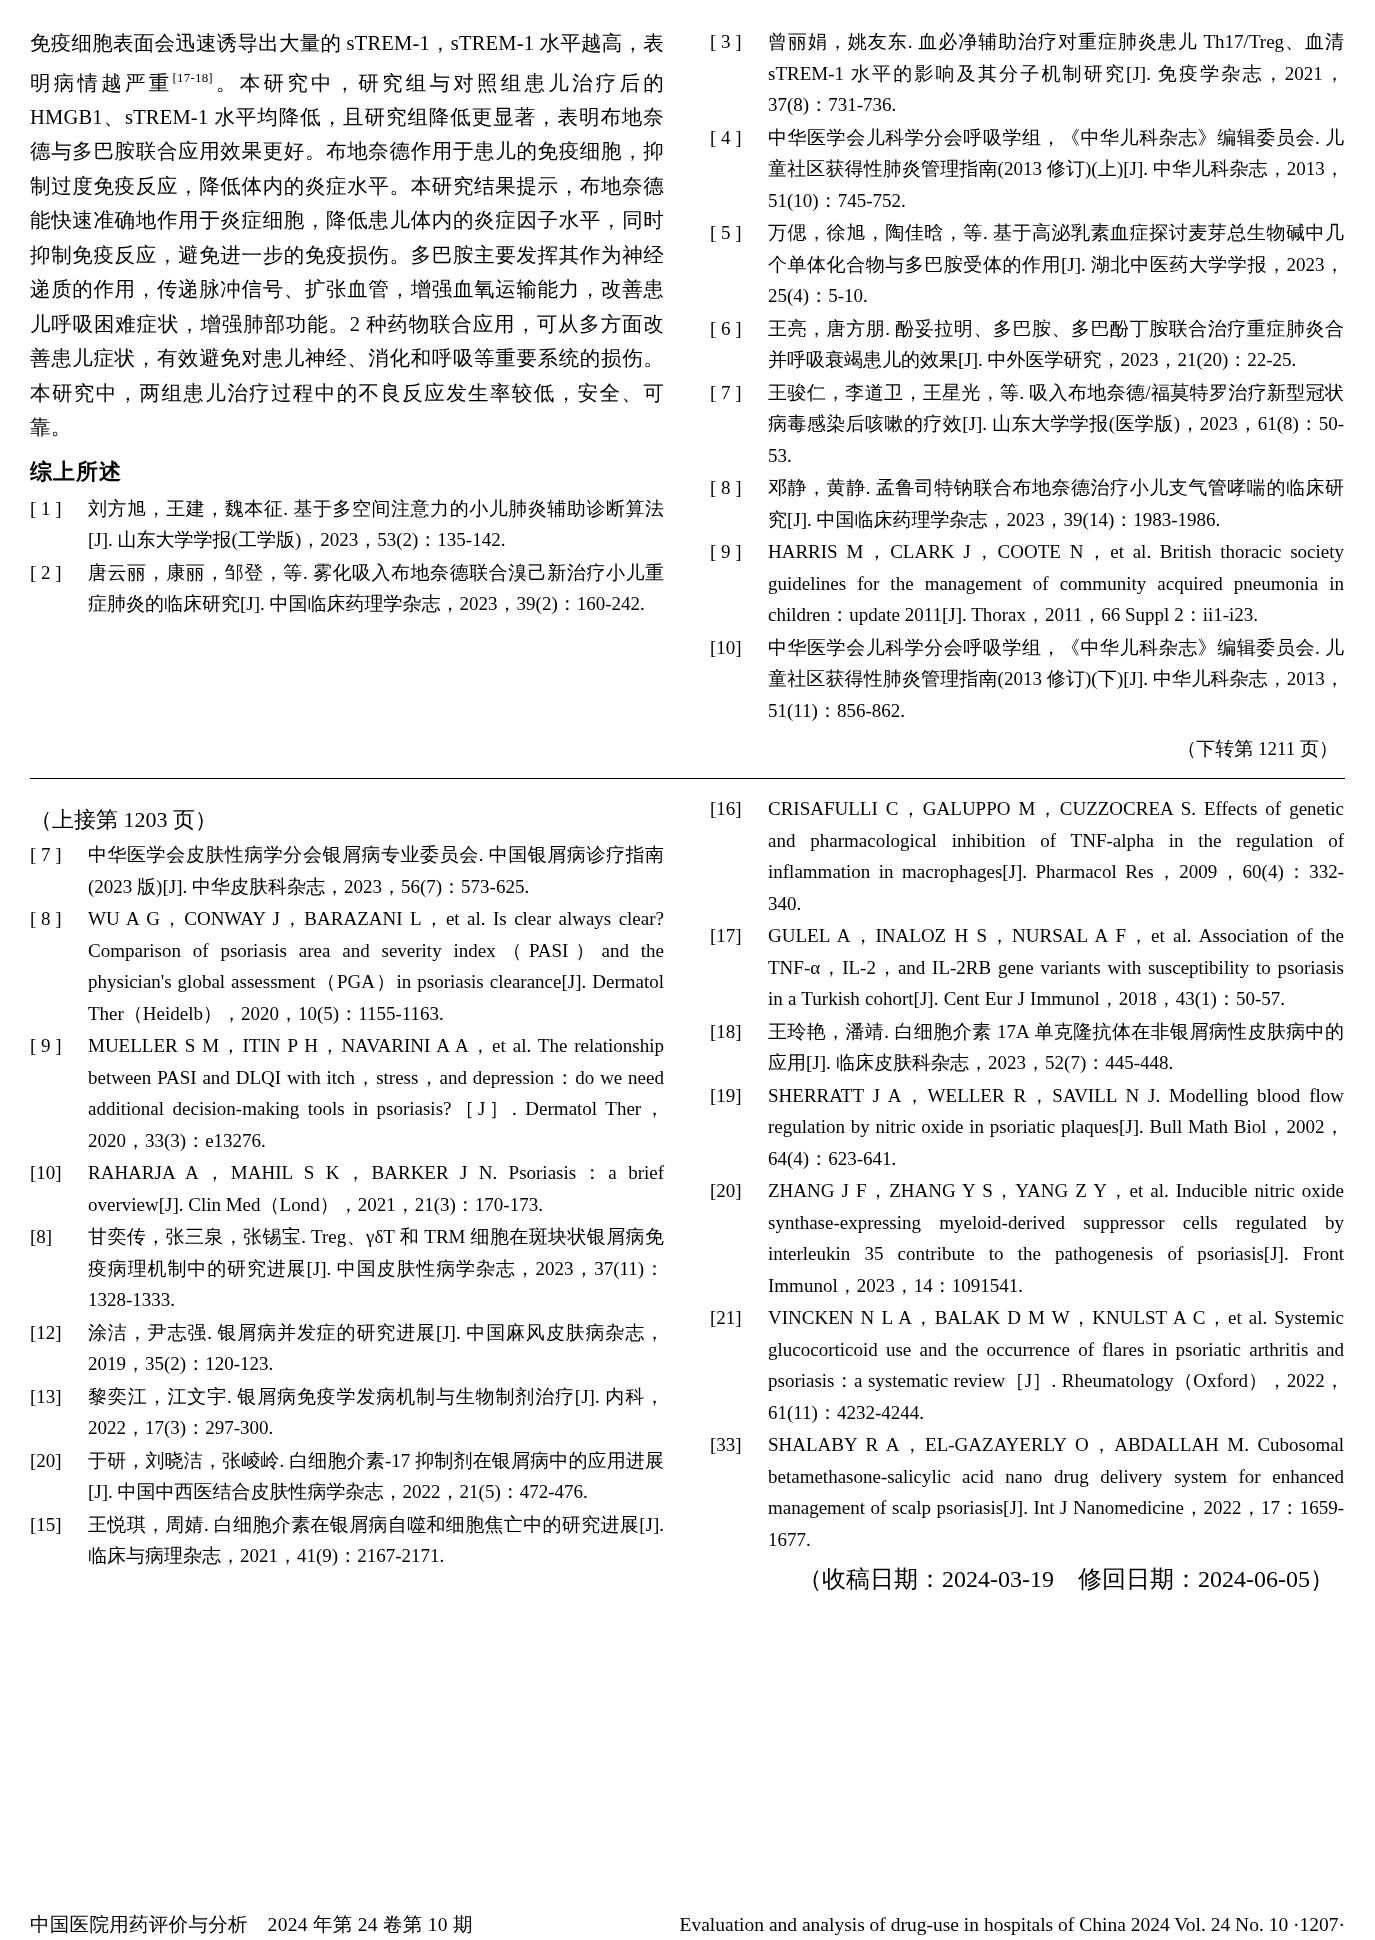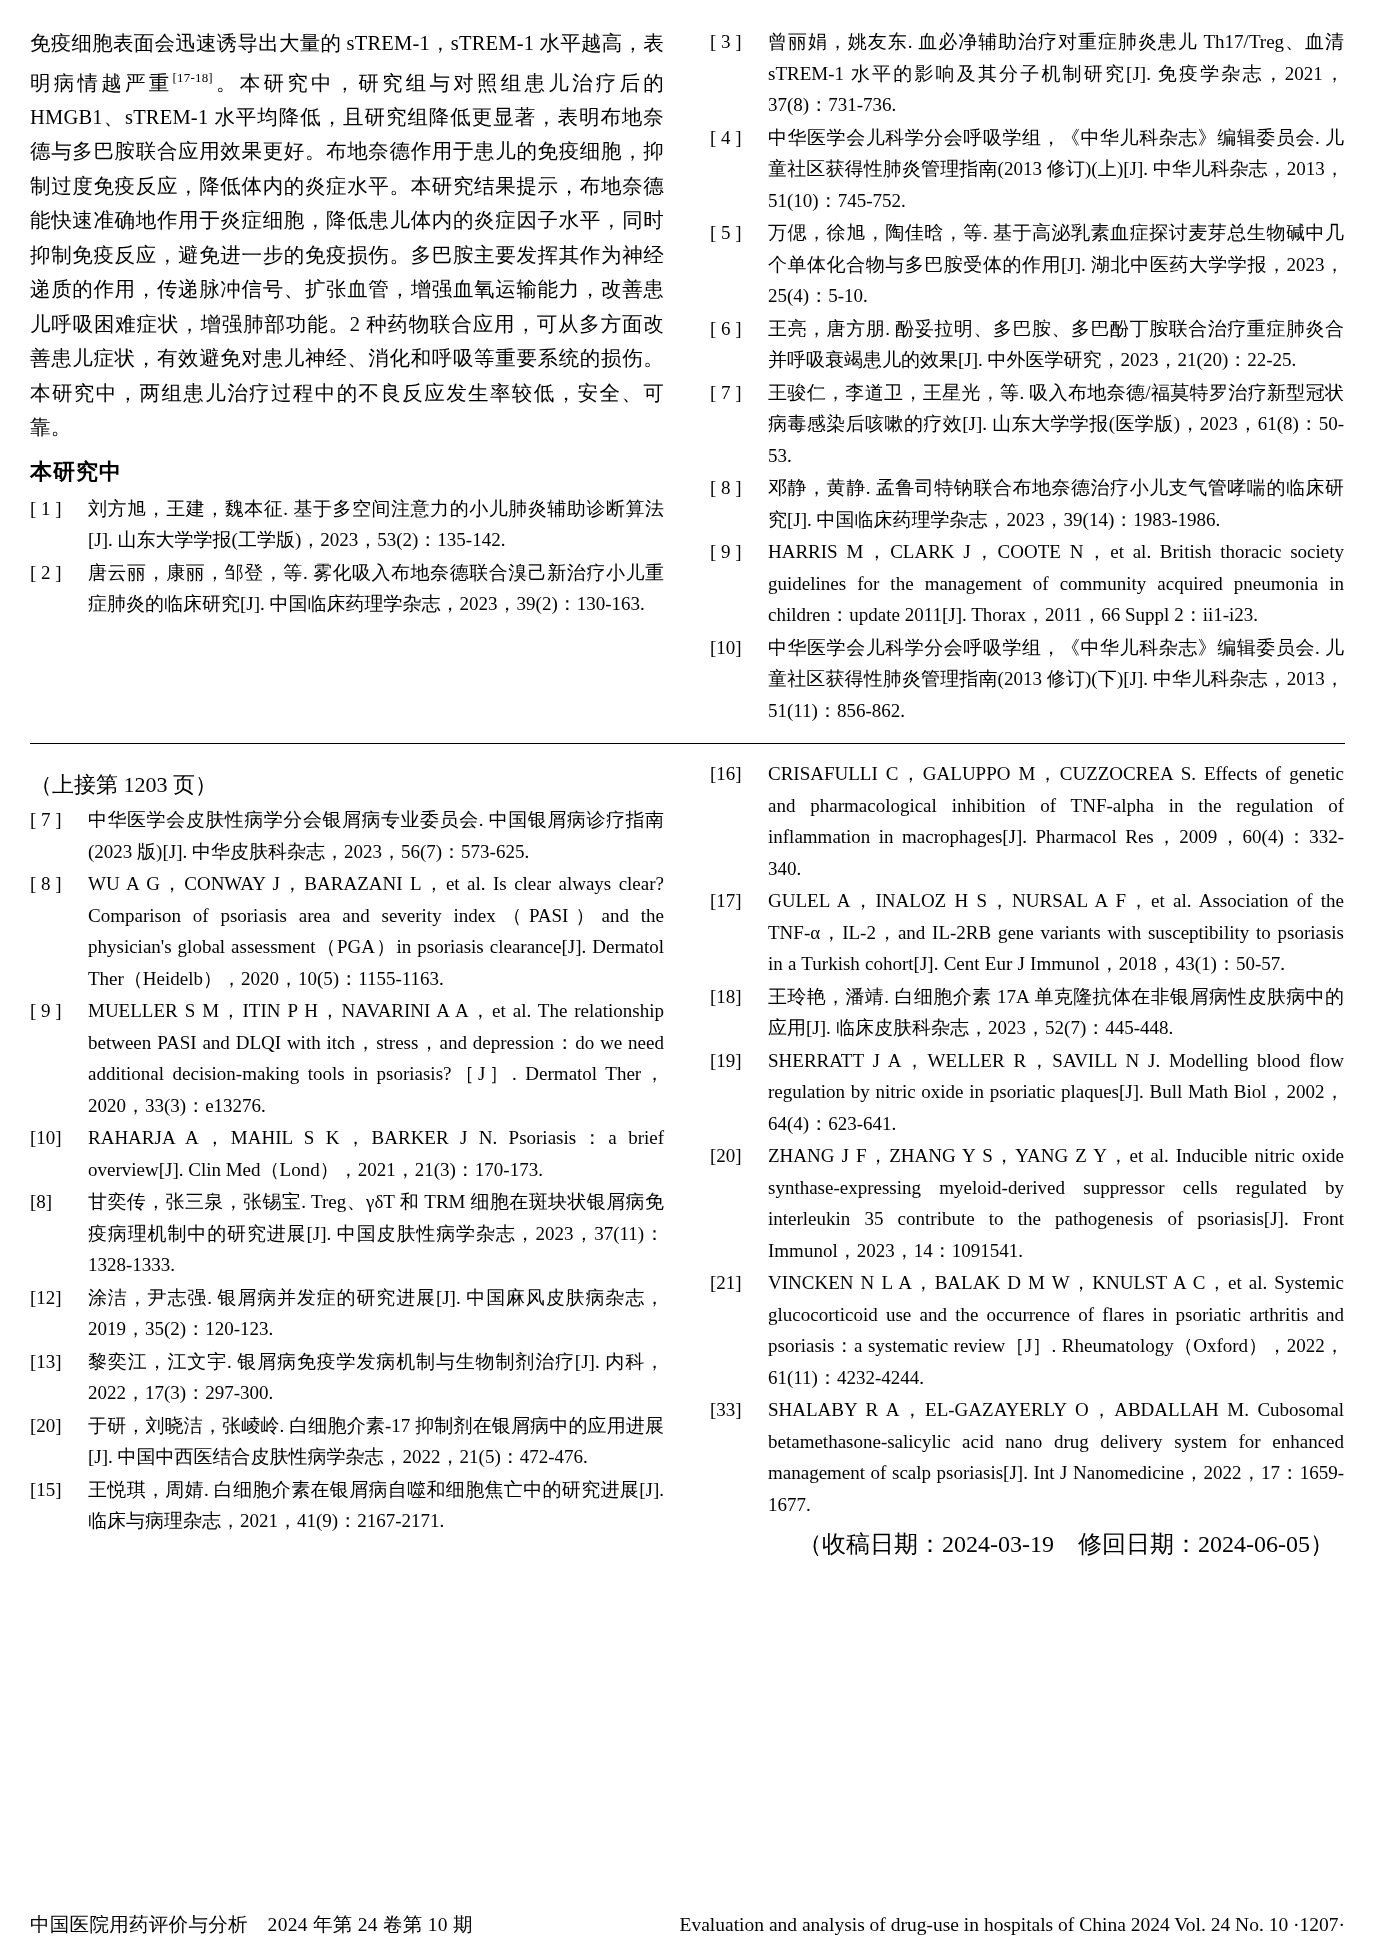--- a/index.html
+++ b/index.html
@@ -112,30 +112,30 @@
 
 <div class="page">
 
   <div class="columns">
 
     <div class="col">
 
       <p class="body-text"><span>免疫细胞表面会迅速诱导出大量的 sTREM-1，sTREM-1 水平越高，表明病情越严重</span><sup class="ref">[17-18]</sup><span>。本研究中，研究组与对照组患儿治疗后的 HMGB1、sTREM-1 水平均降低，且研究组降低更显著，表明布地奈德与多巴胺联合应用效果更好。布地奈德作用于患儿的免疫细胞，抑制过度免疫反应，降低体内的炎症水平。本研究结果提示，布地奈德能快速准确地作用于炎症细胞，降低患儿体内的炎症因子水平，同时抑制免疫反应，避免进一步的免疫损伤。多巴胺主要发挥其作为神经递质的作用，传递脉冲信号、扩张血管，增强血氧运输能力，改善患儿呼吸困难症状，增强肺部功能。2 种药物联合应用，可从多方面改善患儿症状，有效避免对患儿神经、消化和呼吸等重要系统的损伤。本研究中，两组患儿治疗过程中的不良反应发生率较低，安全、可靠。</span></p>
 
 
-      <h2 class="section-title">本研究中</h2>
+      <h2 class="section-title">综上所述</h2>
 
       <div class="ref-list">
         <div class="ref-item">
           <span class="ref-num">[ 1 ]</span>
           <span class="ref-body">刘方旭，王建，魏本征. 基于多空间注意力的小儿肺炎辅助诊断算法[J]. 山东大学学报(工学版)，2023，53(2)：135-142.</span>
         </div>
         <div class="ref-item">
           <span class="ref-num">[ 2 ]</span>
-          <span class="ref-body">唐云丽，康丽，邹登，等. 雾化吸入布地奈德联合溴己新治疗小儿重症肺炎的临床研究[J]. 中国临床药理学杂志，2023，39(2)：130-163.</span>
+          <span class="ref-body">唐云丽，康丽，邹登，等. 雾化吸入布地奈德联合溴己新治疗小儿重症肺炎的临床研究[J]. 中国临床药理学杂志，2023，39(2)：160-242.</span>
         </div>
       </div>
     </div>
 
     <div class="col">
       <div class="ref-list">
         <div class="ref-item">
           <span class="ref-num">[ 3 ]</span>
           <span class="ref-body">曾丽娟，姚友东. 血必净辅助治疗对重症肺炎患儿 Th17/Treg、血清 sTREM-1 水平的影响及其分子机制研究[J]. 免疫学杂志，2021，37(8)：731-736.</span>
         </div>
@@ -162,20 +162,21 @@
         <div class="ref-item">
           <span class="ref-num">[ 9 ]</span>
           <span class="ref-body">HARRIS M，CLARK J，COOTE N，et al. British thoracic society guidelines for the management of community acquired pneumonia in children：update 2011[J]. Thorax，2011，66 Suppl 2：ii1-i23.</span>
         </div>
         <div class="ref-item">
           <span class="ref-num">[10]</span>
           <span class="ref-body">中华医学会儿科学分会呼吸学组，《中华儿科杂志》编辑委员会. 儿童社区获得性肺炎管理指南(2013 修订)(下)[J]. 中华儿科杂志，2013，51(11)：856-862.</span>
         </div>
       </div>
 
+      <div class="cont-note">（下转第 1211 页）</div>
     </div>
   </div>
 
   <hr class="divider">
 
   <div class="columns">
 
     <div class="col">
       <p class="cont-note-left">（上接第 1203 页）</p>
 

